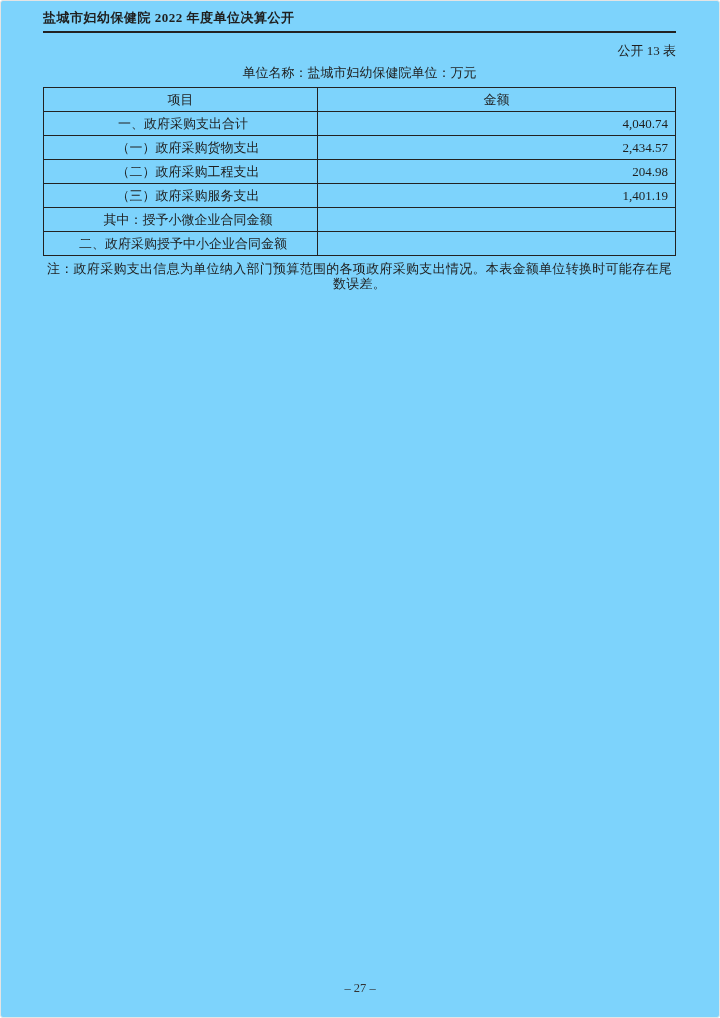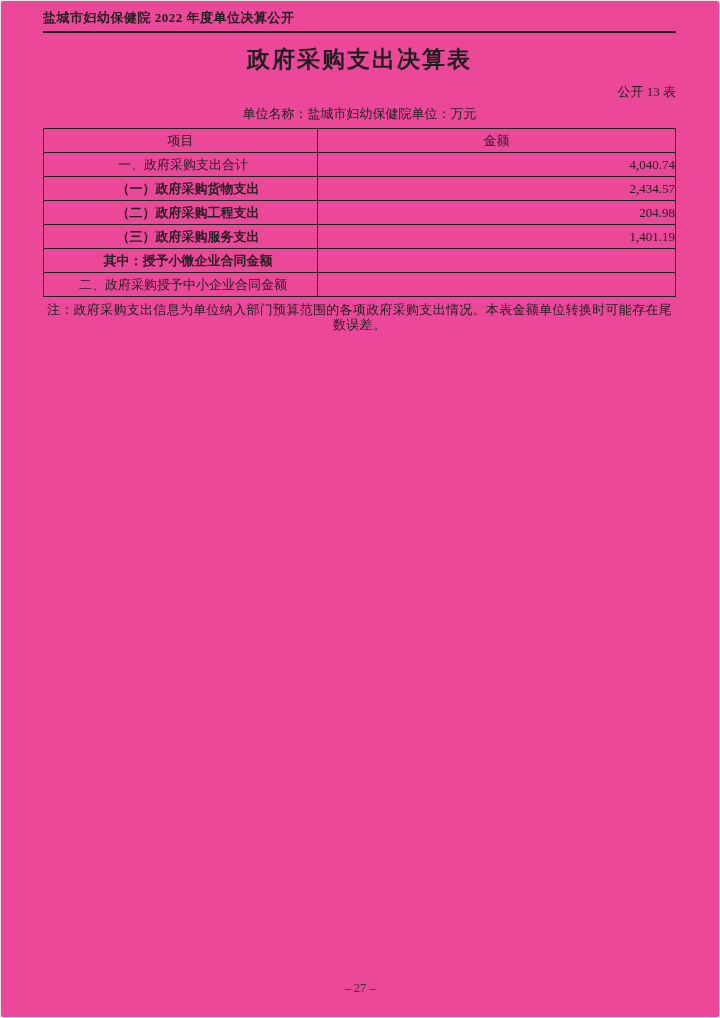--- a/index.html
+++ b/index.html
@@ -14,21 +14,21 @@
     font-family: "Liberation Serif", "DejaVu Serif", serif;
     color: #1f1f1f;
     overflow: hidden;
   }
   .page {
     position: absolute;
     inset: 0;
     box-sizing: border-box;
     border: 1px solid #e4e4e4;
     border-radius: 3px;
-    background: #ec4899;
+    background: #7dd3fc;
   }
   .content {
     position: absolute;
     left: 42px;
     right: 43px;
     top: 0;
   }
   .doc-header {
     padding-top: 9px;
     font-size: 13px;
@@ -81,24 +81,24 @@
     white-space: nowrap;
   }
   .fin-table th {
   }
   .fin-table td.label {
     text-align: center;
     padding-left: 5px;
   }
   .fin-table td.label.indent-2 {
     padding-left: 15px;
-    font-weight: bold;
   }
   .fin-table td.value {
     text-align: right;
+    padding-right: 7px;
   }
   .col-item  { width: 274px; }
   .note {
     margin-top: 5px;
     font-size: 13px;
     line-height: 15px;
     text-align: center;
     letter-spacing: 0.3px;
   }
   .page-number {
@@ -114,21 +114,20 @@
 </head>
 <body>
 
 <div class="page">
   <div class="content">
 
     <div class="doc-header">盐城市妇幼保健院 2022 年度单位决算公开</div>
 
     <div class="doc-rule"></div>
 
-    <div class="title">政府采购支出决算表</div>
 
     <div class="table-no">公开 13 表</div>
 
     <div class="info-row">
       <span>单位名称：盐城市妇幼保健院</span>
       <span>单位：万元</span>
     </div>
 
     <table class="fin-table">
       <colgroup>

